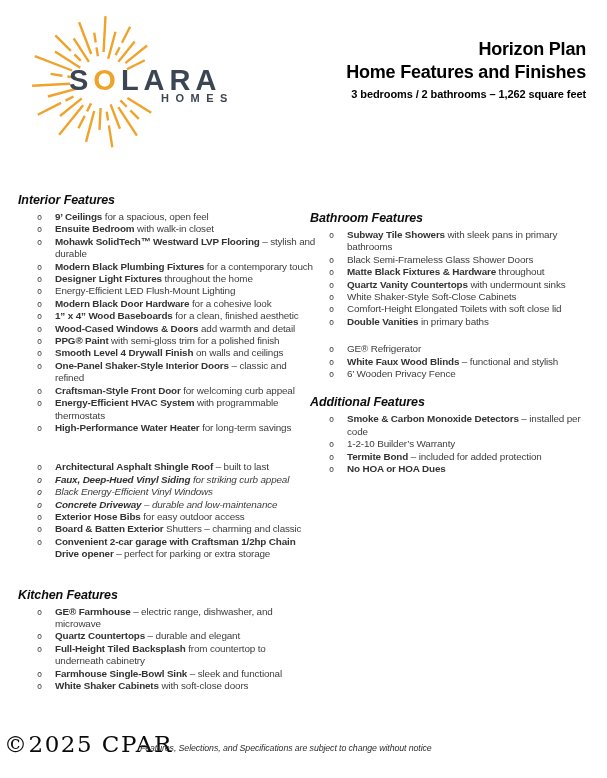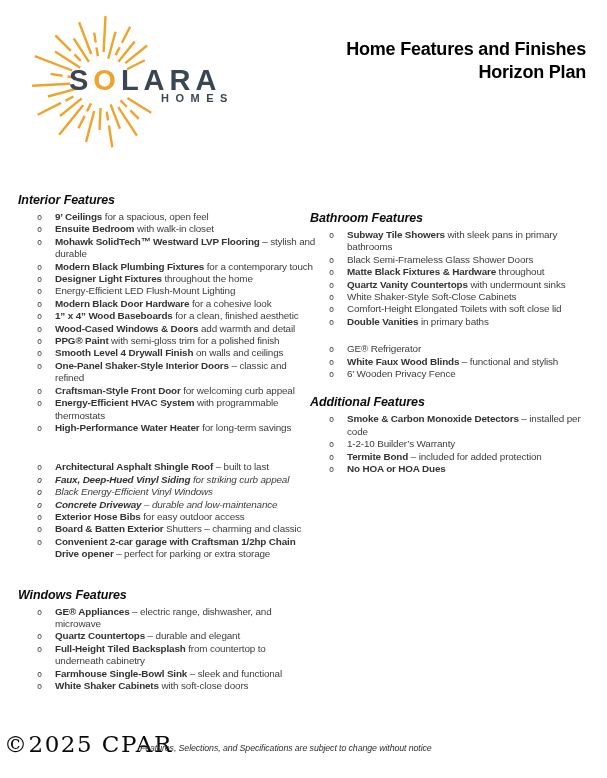--- a/index.html
+++ b/index.html
@@ -100,22 +100,23 @@
         <line x1="108.4" y1="56.8" x2="124.7" y2="36.6"></line>
         <line x1="115.3" y1="58.1" x2="137.1" y2="40.5"></line>
         <line x1="116.9" y1="64.3" x2="134.8" y2="55.2"></line>
       </g>
   </svg>
   <div class="brand"><span>S</span><span class="o-accent">O</span><span>LARA</span></div>
   <div class="homes">HOMES</div>
 </div>
 
 <div class="titles">
+  <div class="title-line">Horizon Plan</div>
   <div class="title-line">Home Features and Finishes</div>
-  <div class="title-line">Horizon Plan</div>
+  <div class="subtitle">3 bedrooms / 2 bathrooms – 1,262 square feet</div>
 </div>
 
 <div class="col col-left">
     <section class="feature-section">
       <h3>Interior Features</h3>
       <ul>
         <li><span class="bullet">o</span><strong>9’ Ceilings</strong> for a spacious, open feel</li>
         <li><span class="bullet">o</span><strong>Ensuite Bedroom</strong> with walk-in closet</li>
         <li><span class="bullet">o</span><strong>Mohawk SolidTech™ Westward LVP Flooring</strong> – stylish and durable</li>
         <li><span class="bullet">o</span><strong>Modern Black Plumbing Fixtures</strong> for a contemporary touch</li>
@@ -137,23 +138,23 @@
         <li><span class="bullet">o</span><strong>Architectural Asphalt Shingle Roof</strong> – built to last</li>
         <li class="it"><span class="bullet">o</span><strong>Faux, Deep-Hued Vinyl Siding</strong> for striking curb appeal</li>
         <li class="it"><span class="bullet">o</span>Black Energy-Efficient Vinyl Windows</li>
         <li class="it"><span class="bullet">o</span><strong>Concrete Driveway</strong> – durable and low-maintenance</li>
         <li><span class="bullet">o</span><strong>Exterior Hose Bibs</strong> for easy outdoor access</li>
         <li><span class="bullet">o</span><strong>Board &amp; Batten Exterior</strong> Shutters – charming and classic</li>
         <li><span class="bullet">o</span><strong>Convenient 2-car garage with Craftsman 1/2hp Chain Drive opener</strong> – perfect for parking or extra storage</li>
       </ul>
     </section>
     <section class="feature-section">
-      <h3>Windows Features</h3>
+      <h3>Kitchen Features</h3>
       <ul>
-        <li><span class="bullet">o</span><strong>GE® Appliances</strong> – electric range, dishwasher, and microwave</li>
+        <li><span class="bullet">o</span><strong>GE® Farmhouse</strong> – electric range, dishwasher, and microwave</li>
         <li><span class="bullet">o</span><strong>Quartz Countertops</strong> – durable and elegant</li>
         <li><span class="bullet">o</span><strong>Full-Height Tiled Backsplash</strong> from countertop to underneath cabinetry</li>
         <li><span class="bullet">o</span><strong>Farmhouse Single-Bowl Sink</strong> – sleek and functional</li>
         <li><span class="bullet">o</span><strong>White Shaker Cabinets</strong> with soft-close doors</li>
       </ul>
     </section>
   </div>
 <div class="col col-right">
     <section class="feature-section">
       <h3>Bathroom Features</h3>

